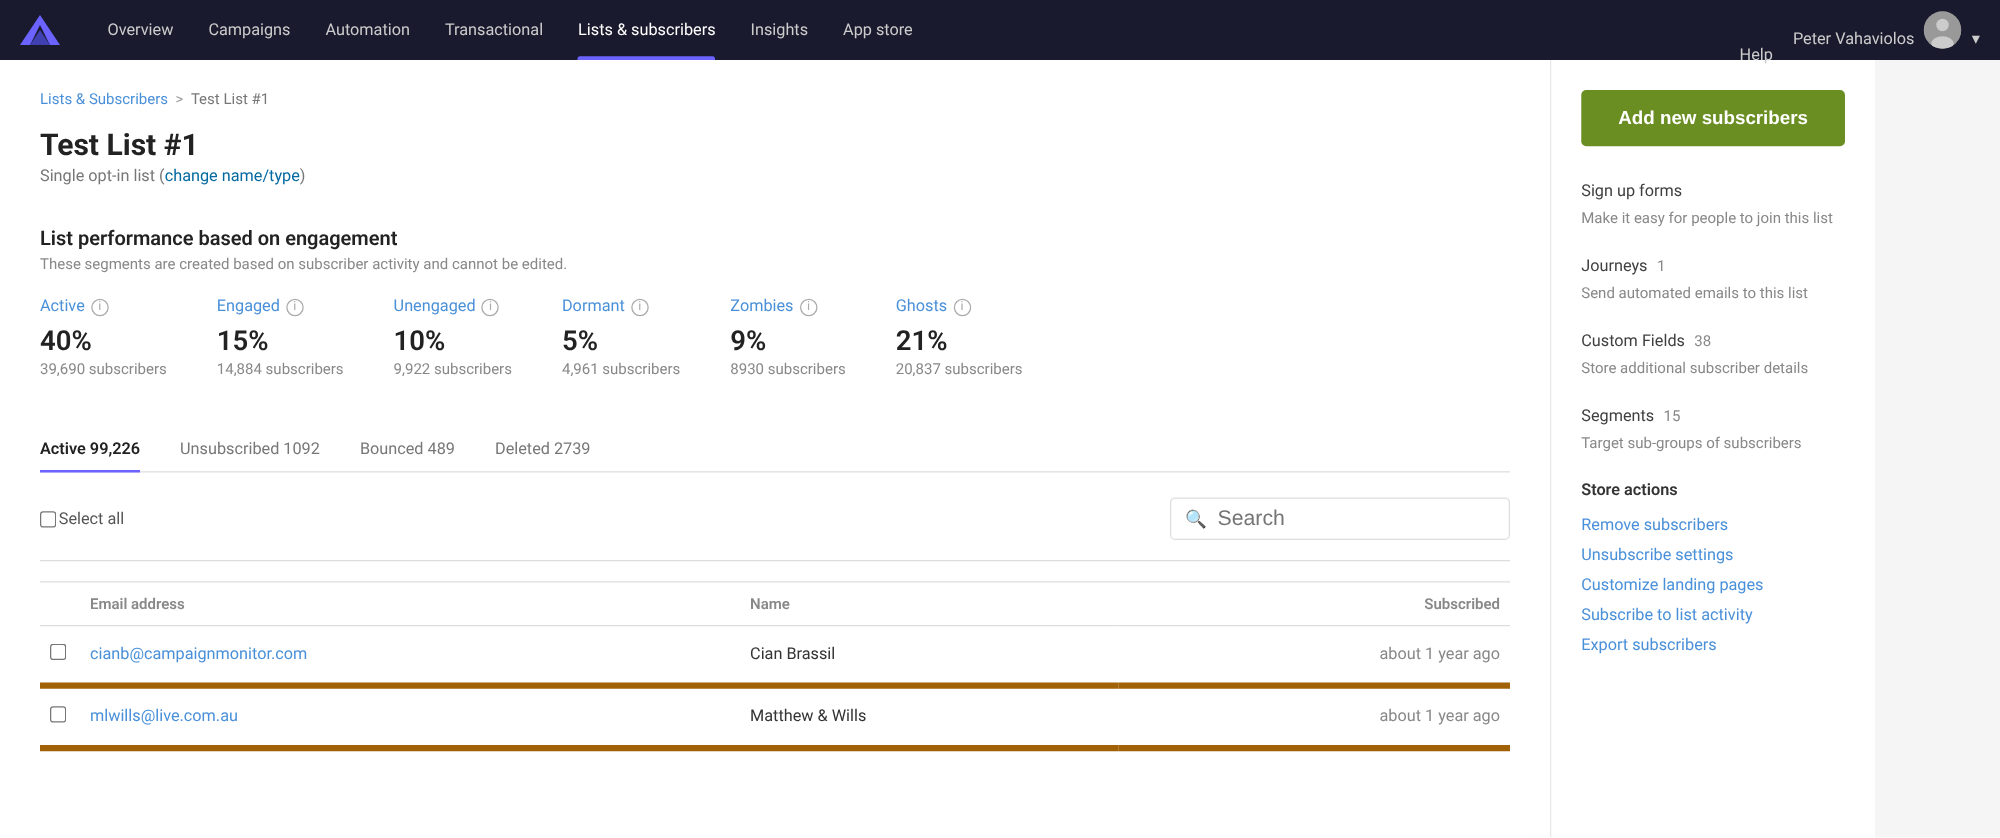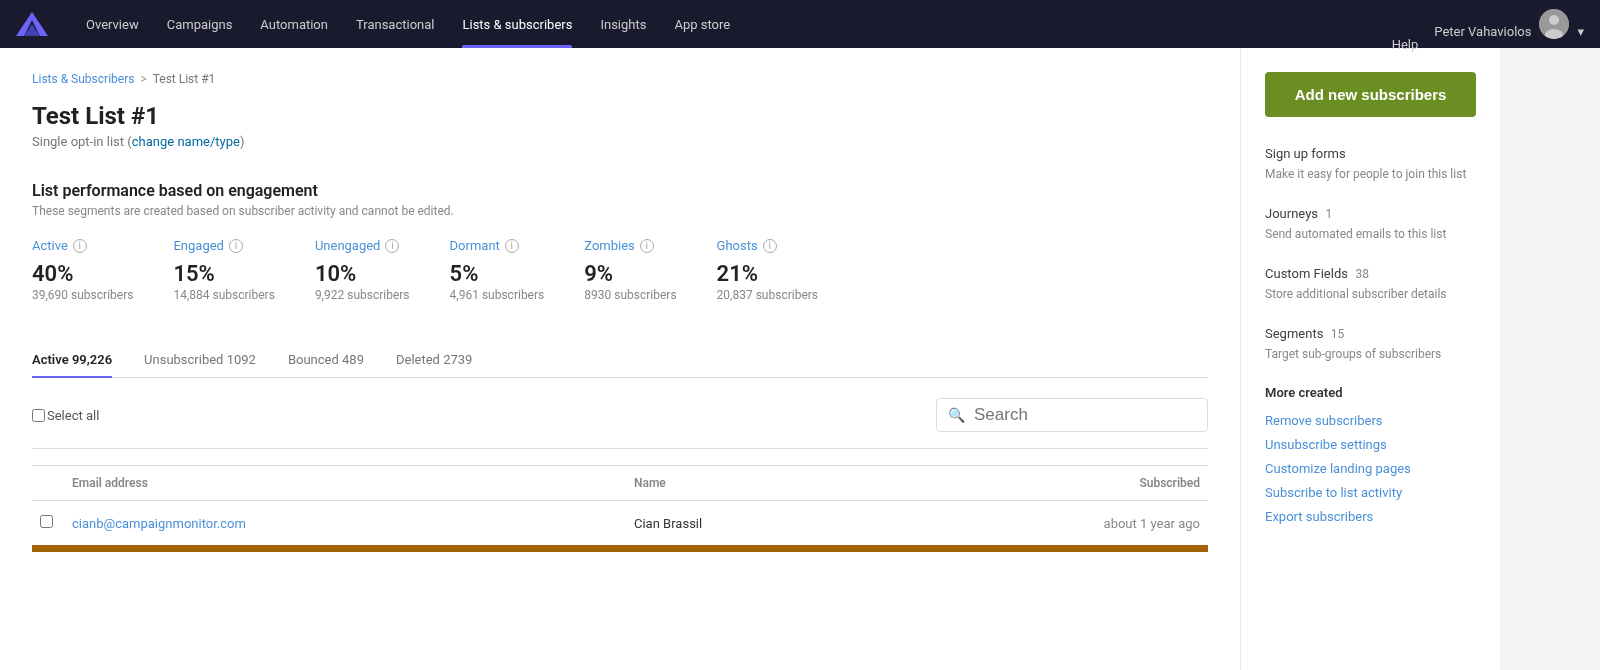--- a/index.html
+++ b/index.html
@@ -109,21 +109,21 @@
     .search-icon { color: #aaa; font-size: 14px; }
 
     
     .subscriber-table { width: 100%; border-collapse: collapse; }
     .subscriber-table th {
       text-align: left; font-size: 12px; font-weight: 600;
       color: #888; padding: 10px 8px; border-bottom: 1px solid #ddd;
       border-top: 1px solid #ddd;
     }
     .subscriber-table th:first-child { width: 32px; }
-    .subscriber-table td { padding: 14px 8px; border-bottom: 7px solid #a16207; font-size: 13px; }
+    .subscriber-table td { padding: 14px 8px; border-bottom: 5px solid #a16207; font-size: 13px; }
     .subscriber-table td a { color: #4a90d9; text-decoration: none; }
     .subscriber-table td .subscribed-time { color: #888; font-size: 13px; text-align: right; }
 
     
     .sidebar-btn {
       display: block; width: 100%;
       background: #6b8e23; color: #fff;
       border: none; border-radius: 4px;
       padding: 14px 16px; font-size: 15px; font-weight: 600;
       cursor: pointer; text-align: center; margin-bottom: 28px;
@@ -278,20 +278,26 @@
           <th style="text-align:right;">Subscribed</th>
         </tr>
       </thead>
       <tbody id="subscriber-tbody">
       <tr>
     <td><input type="checkbox" style=""></td>
     <td><a href="#">cianb@campaignmonitor.com</a></td>
     <td>Cian Brassil</td>
     <td style="text-align:right;"><span class="subscribed-time">about 1 year ago</span></td>
   </tr>
+          <tr>
+    <td><input type="checkbox" style=""></td>
+    <td><a href="#">mlwills@live.com.au</a></td>
+    <td>Matthew &amp; Wills</td>
+    <td style="text-align:right;"><span class="subscribed-time">about 1 year ago</span></td>
+  </tr>
         </tbody>
     </table>
 
   </div>
 
   <aside class="sidebar">
     <button class="sidebar-btn">Add new subscribers</button>
 
     <div id="sidebar-links">
         <div class="sidebar-link-group">
@@ -317,21 +323,21 @@
   </div>
         <div class="sidebar-link-group">
     <div class="sidebar-link">
       <a href="#">Segments</a>
       <span class="sidebar-link-badge">15</span>
     </div>
     <div class="sidebar-link-desc">Target sub-groups of subscribers</div>
   </div>
       </div>
 
-    <div class="sidebar-section-title">More created</div>
+    <div class="sidebar-section-title">Store actions</div>
     <div id="sidebar-actions">
         <div class="sidebar-action-link"><a href="#">Remove subscribers</a></div>
         <div class="sidebar-action-link"><a href="#">Unsubscribe settings</a></div>
         <div class="sidebar-action-link"><a href="#">Customize landing pages</a></div>
         <div class="sidebar-action-link"><a href="#">Subscribe to list activity</a></div>
         <div class="sidebar-action-link"><a href="#">Export subscribers</a></div>
       </div>
   </aside>
 </div>
 

